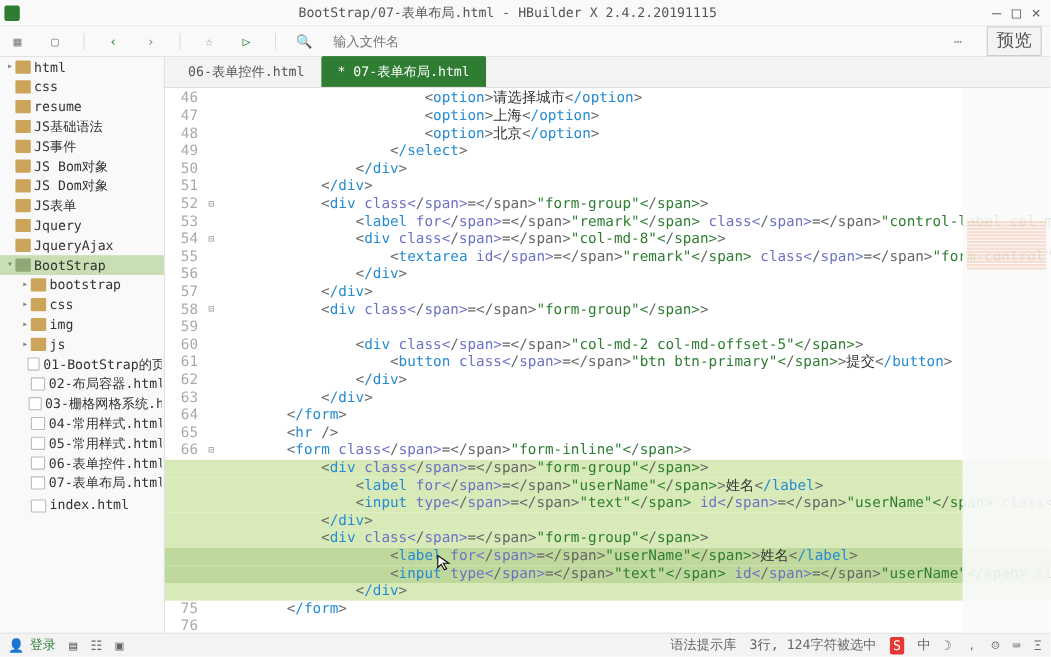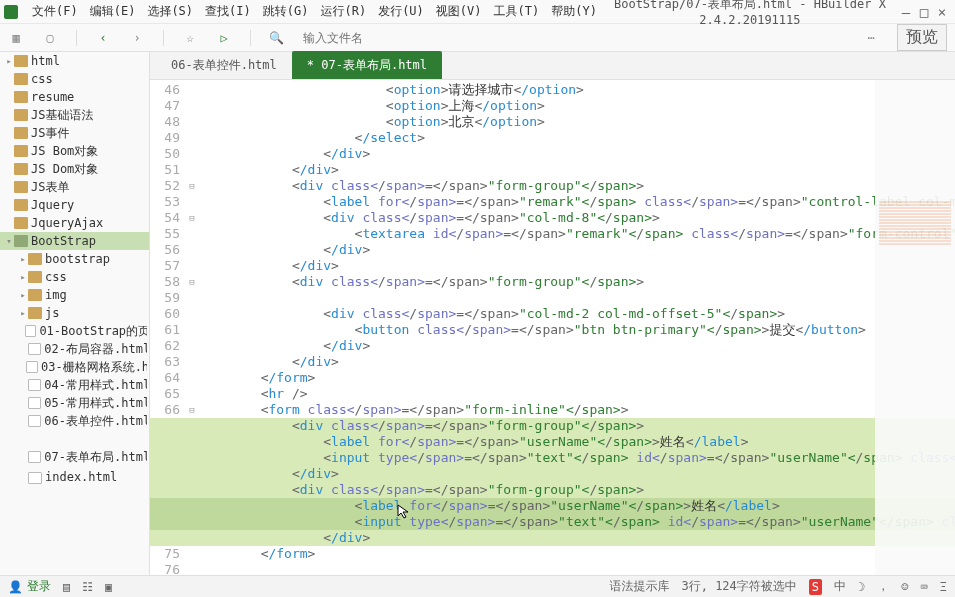--- a/index.html
+++ b/index.html
@@ -49,32 +49,20 @@
 .statusbar .login { color:#2E7D32; }
 .statusbar .spacer { flex:1; }
 .statusbar .sb { margin-left:12px; }
 .cursor-img { position:absolute; left:397px; top:504px; z-index:10; pointer-events:none; }
 </style>
 </head>
 <body>
 
 <div class="menubar">
   <div class="logo"></div>
-  <div id="menu-items" style="display: flex;">
-      <div class="item">文件(F)</div>
-      <div class="item">编辑(E)</div>
-      <div class="item">选择(S)</div>
-      <div class="item">查找(I)</div>
-      <div class="item">跳转(G)</div>
-      <div class="item">运行(R)</div>
-      <div class="item">发行(U)</div>
-      <div class="item">视图(V)</div>
-      <div class="item">工具(T)</div>
-      <div class="item">帮助(Y)</div>
-    </div>
   <div class="title">BootStrap/07-表单布局.html - HBuilder X 2.4.2.20191115</div>
   <div class="winctl">—</div>
   <div class="winctl">□</div>
   <div class="winctl">×</div>
 </div>
 
 <div class="toolbar">
   <div class="tbtn">▦</div>
   <div class="tbtn">▢</div>
   <div class="sep"></div>
@@ -191,21 +179,21 @@
         <div class="node" style="padding-left: 18px;">
           <span class="arrow"></span>
           <span class="ic file"></span>
           <span class="lbl">05-常用样式.html</span>
         </div>
         <div class="node" style="padding-left: 18px;">
           <span class="arrow"></span>
           <span class="ic file"></span>
           <span class="lbl">06-表单控件.html</span>
         </div>
-        <div class="node" style="padding-left: 18px; margin-top: 18px;">
+        <div class="node" style="padding-left: 18px;">
           <span class="arrow"></span>
           <span class="ic file"></span>
           <span class="lbl">07-表单布局.html</span>
         </div>
         <div class="node" style="padding-left: 18px; align-items: flex-end;">
           <span class="arrow"></span>
           <span class="ic file"></span>
           <span class="lbl">index.html</span>
         </div>
       </div>

